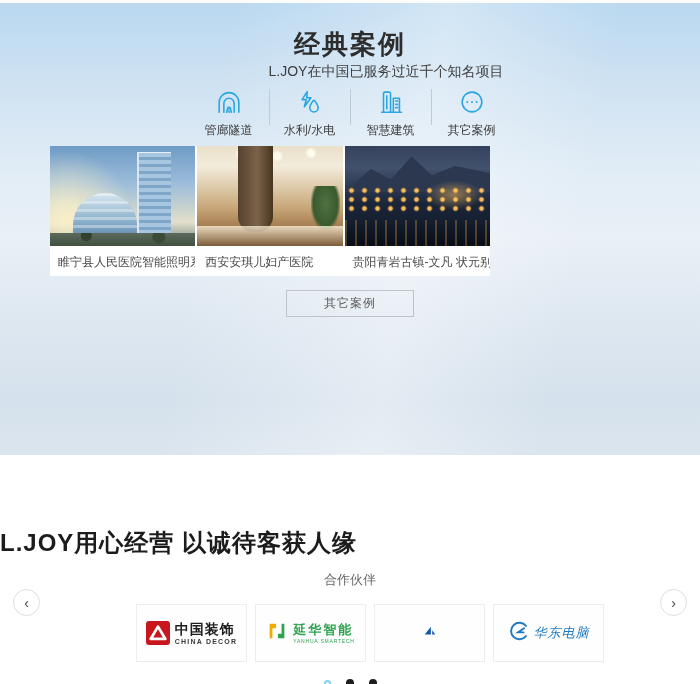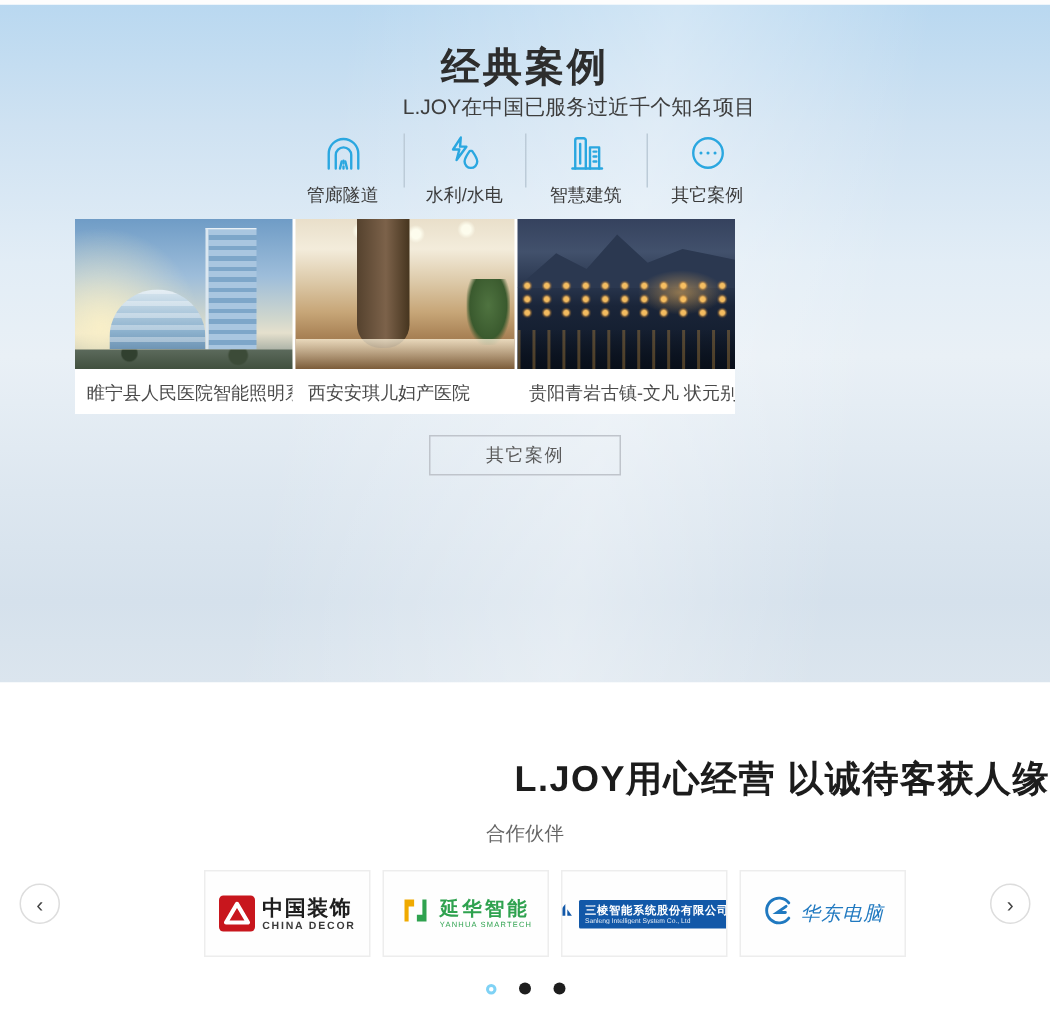--- a/index.html
+++ b/index.html
@@ -129,21 +129,21 @@
   .all-btn {
     position:absolute; top:287px; left:50%; transform:translateX(-50%);
     width:128px; height:27px; border:1px solid #bfc4cb; background:transparent;
     font-size:12px; color:#5a5a5a; display:flex; align-items:center; justify-content:center;
     letter-spacing:1px; cursor:pointer;
   }
 
   
   .partners { position:relative; width:700px; height:229px; background:#fff; }
   .p-title {
-    padding-top:48px; text-align:right;
+    padding-top:72px; text-align:left;
     font-size:24px; font-weight:bold; color:#1c1c1c; letter-spacing:1px;
   }
   .p-sub { margin-top:12px; text-align:center; font-size:13px; color:#666; }
 
   .logo-row {
     margin-top:15px; display:flex; justify-content:center; gap:8px;margin-left:40px;
   }
   .logo-card {
     width:111px; height:58px; background:#fefefe; border:1px solid #ededed;
     display:flex; align-items:center; justify-content:center; cursor:pointer; overflow:hidden;
@@ -327,24 +327,20 @@
     </div>
 
     <div class="logo-card">
       <div class="l-sl">
         <span>
           <svg viewBox="0 0 16 16" width="14" height="14">
             <path d="M2 12 L9 3 L9 12 Z" fill="#1258a8"></path>
             <path d="M10.5 7 L14 12 L10.5 12 Z" fill="#1258a8"></path>
           </svg>
         </span>
-        <span class="sl-bar">
-          <div class="t1">三棱智能系统股份有限公司</div>
-          <div class="t2">Sanleng Intelligent System Co., Ltd</div>
-        </span>
       </div>
     </div>
 
 
     <div class="logo-card">
       <div class="l-hd">
         <span>
           <svg viewBox="0 0 24 24" width="22" height="22" fill="none" stroke="#2079c0" stroke-width="2.1" stroke-linecap="round">
             <path d="M19.5 6.5 A 9 9 0 1 0 19.5 17.5"></path>
             <path d="M17.5 9 L11 13.5 h6"></path>

